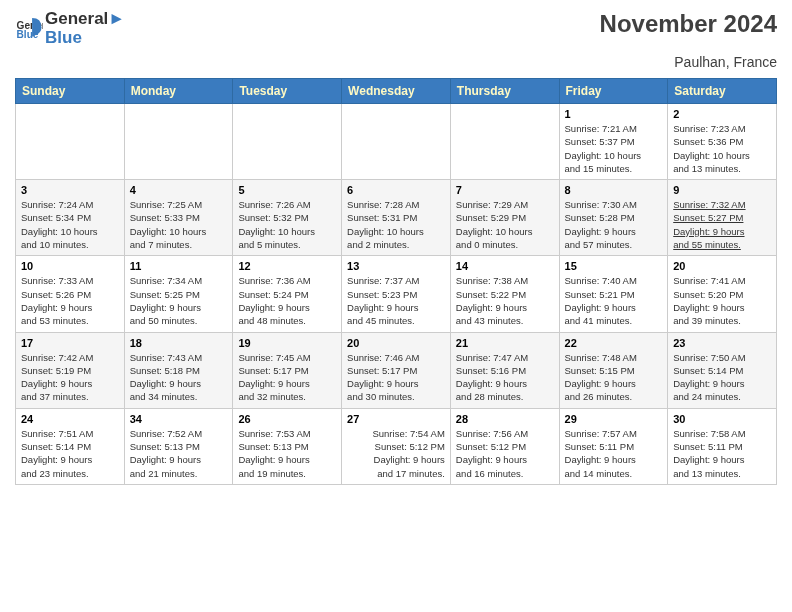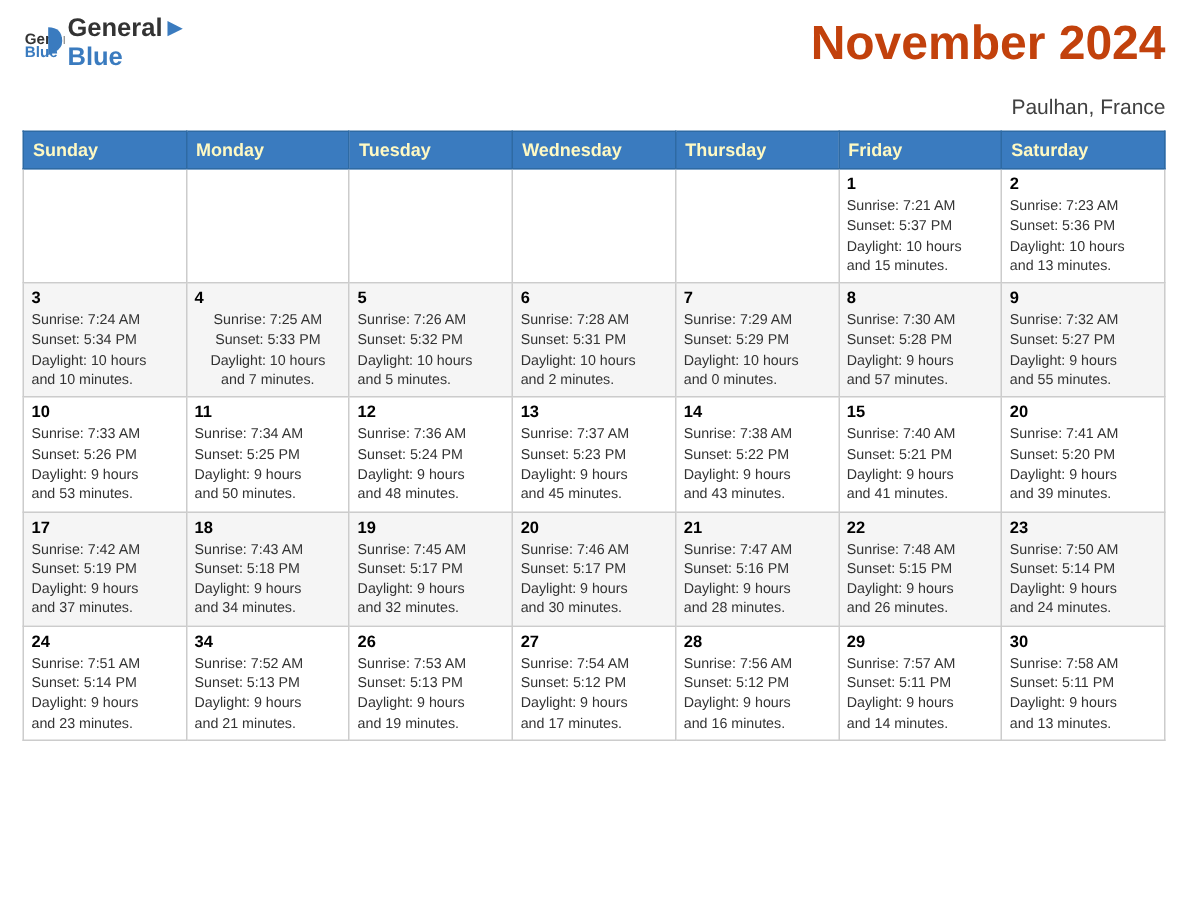--- a/index.html
+++ b/index.html
@@ -22,23 +22,23 @@
       gap: 2px;
     }
     .logo-icon {
       width: 28px;
       height: 28px;
     }
     .title-block {
       text-align: right;
     }
     .month-title {
-      font-size: 32px;
+      font-size: 24px;
       font-weight: bold;
-      color: #c2410c;
+      color: #404040;
     }
     .location {
       font-size: 14px;
       color: #404040;
       margin-top: 16px;
     }
     table {
       width: 100%;
       border-collapse: collapse;
       font-size: 10.5px;
@@ -136,21 +136,21 @@
       <tr>
         <td>
           <span class="day-num">3</span>
           <div class="day-info" style="white-space: pre-line;">Sunrise: 7:24 AM
 Sunset: 5:34 PM
 Daylight: 10 hours
 and 10 minutes.</div>
         </td>
         <td>
           <span class="day-num">4</span>
-          <div class="day-info" style="white-space: pre-line; text-align: center;">Sunrise: 7:25 AM
+          <div class="day-info" style="white-space: pre-line;">Sunrise: 7:25 AM
 Sunset: 5:33 PM
 Daylight: 10 hours
 and 7 minutes.</div>
         </td>
         <td>
           <span class="day-num">5</span>
           <div class="day-info" style="white-space: pre-line;">Sunrise: 7:26 AM
 Sunset: 5:32 PM
 Daylight: 10 hours
 and 5 minutes.</div>
@@ -171,21 +171,21 @@
         </td>
         <td>
           <span class="day-num">8</span>
           <div class="day-info" style="white-space: pre-line;">Sunrise: 7:30 AM
 Sunset: 5:28 PM
 Daylight: 9 hours
 and 57 minutes.</div>
         </td>
         <td>
           <span class="day-num">9</span>
-          <div class="day-info" style="white-space: pre-line;">Sunrise: 7:32 AM
+          <div class="day-info" style="white-space: pre-line; text-decoration: underline;">Sunrise: 7:32 AM
 Sunset: 5:27 PM
 Daylight: 9 hours
 and 55 minutes.</div>
         </td>
       </tr>
       <tr>
         <td>
           <span class="day-num">10</span>
           <div class="day-info" style="white-space: pre-line;">Sunrise: 7:33 AM
 Sunset: 5:26 PM
@@ -303,21 +303,21 @@
         </td>
         <td>
           <span class="day-num">26</span>
           <div class="day-info" style="white-space: pre-line;">Sunrise: 7:53 AM
 Sunset: 5:13 PM
 Daylight: 9 hours
 and 19 minutes.</div>
         </td>
         <td>
           <span class="day-num">27</span>
-          <div class="day-info" style="white-space: pre-line;">Sunrise: 7:54 AM
+          <div class="day-info" style="white-space: pre-line; text-align: right;">Sunrise: 7:54 AM
 Sunset: 5:12 PM
 Daylight: 9 hours
 and 17 minutes.</div>
         </td>
         <td>
           <span class="day-num">28</span>
           <div class="day-info" style="white-space: pre-line;">Sunrise: 7:56 AM
 Sunset: 5:12 PM
 Daylight: 9 hours
 and 16 minutes.</div>

